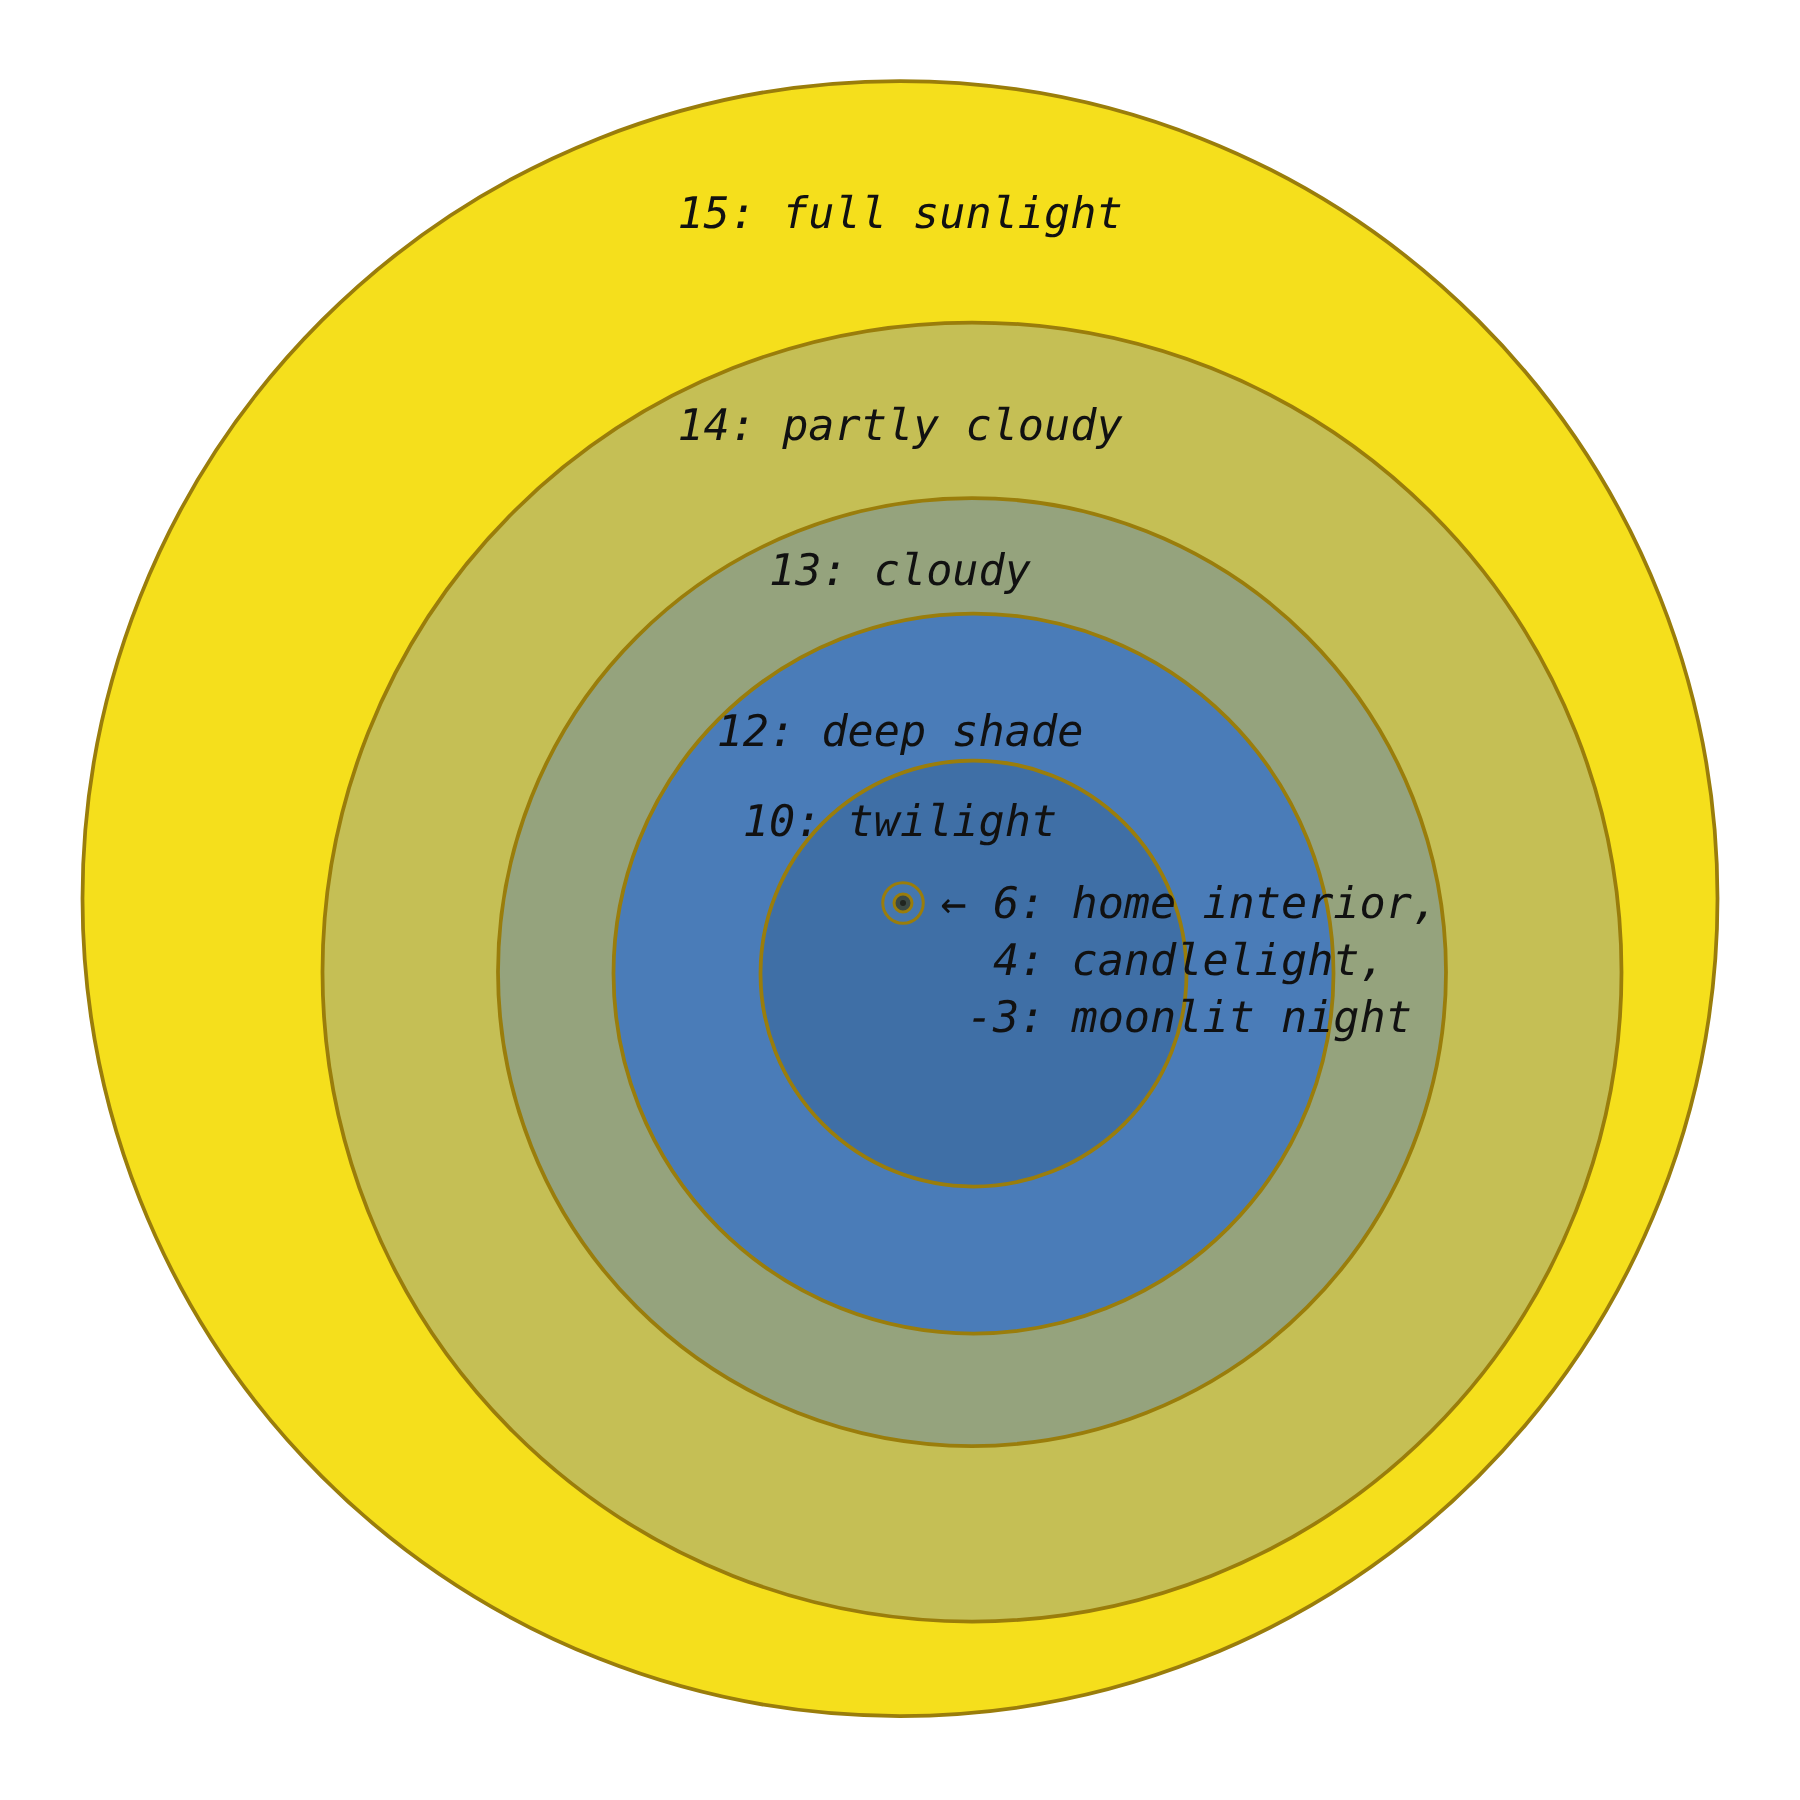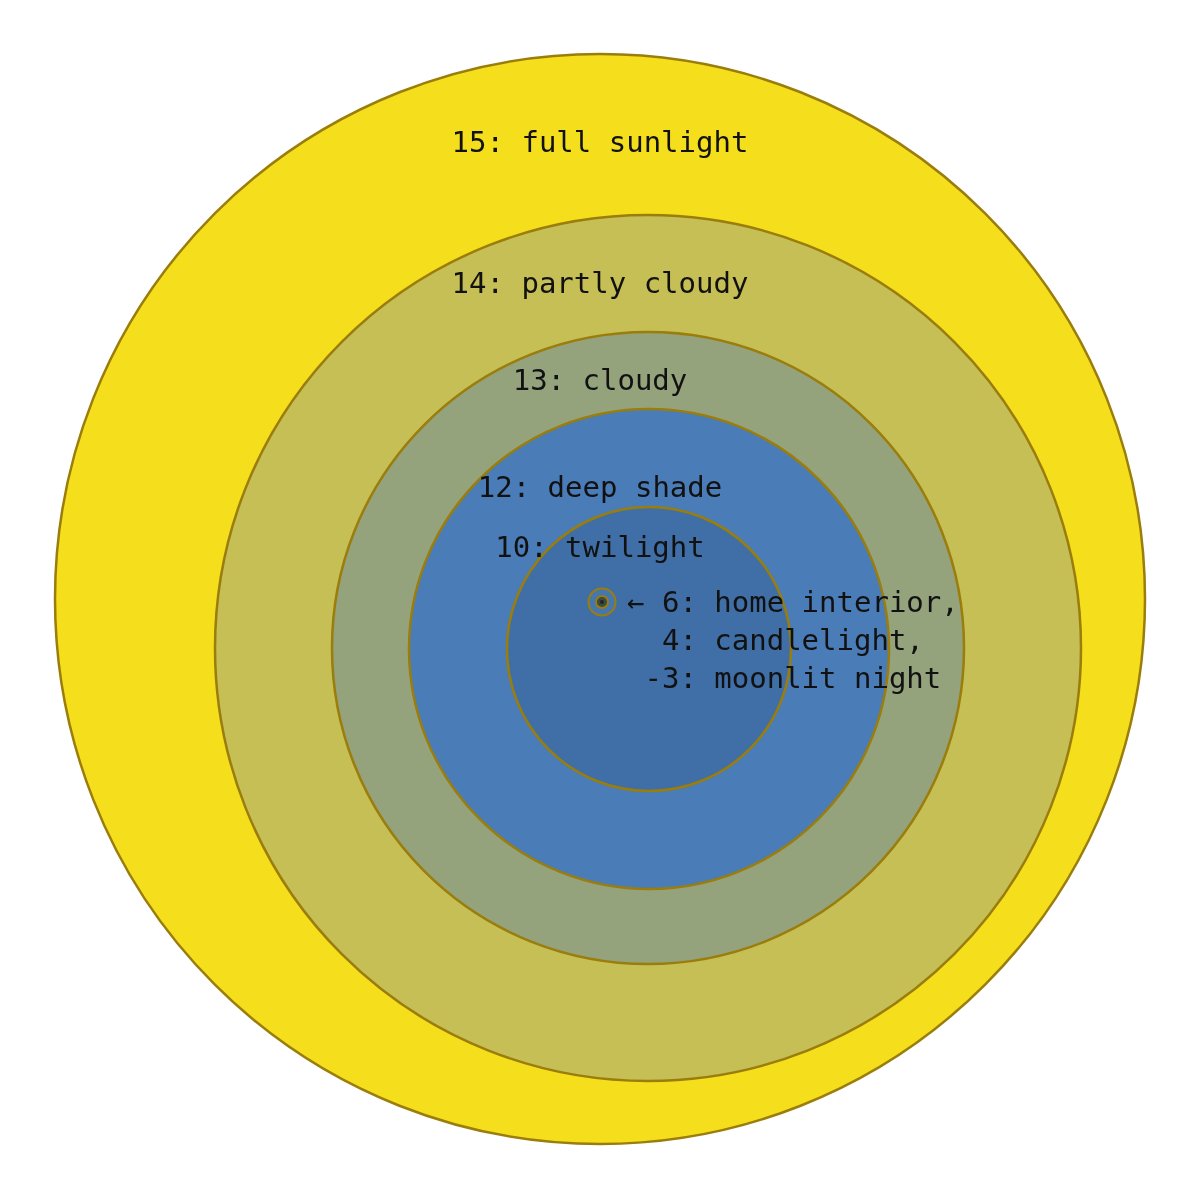--- a/index.html
+++ b/index.html
@@ -9,20 +9,21 @@
     width: 1200px;
     height: 1200px;
     overflow: hidden;
     font-family: "DejaVu Sans Mono", monospace;
   }
   .stage {
     position: relative;
     width: 1200px;
     height: 1200px;
     background: #ffffff;
+    font-style: italic;
   }
   svg { display: block; }
   .ring {
     stroke-width: 2.5px;
   }
   .ring-label {
     font-family: "DejaVu Sans Mono", monospace;
     font-size: 29px;
     text-anchor: middle;
   }

